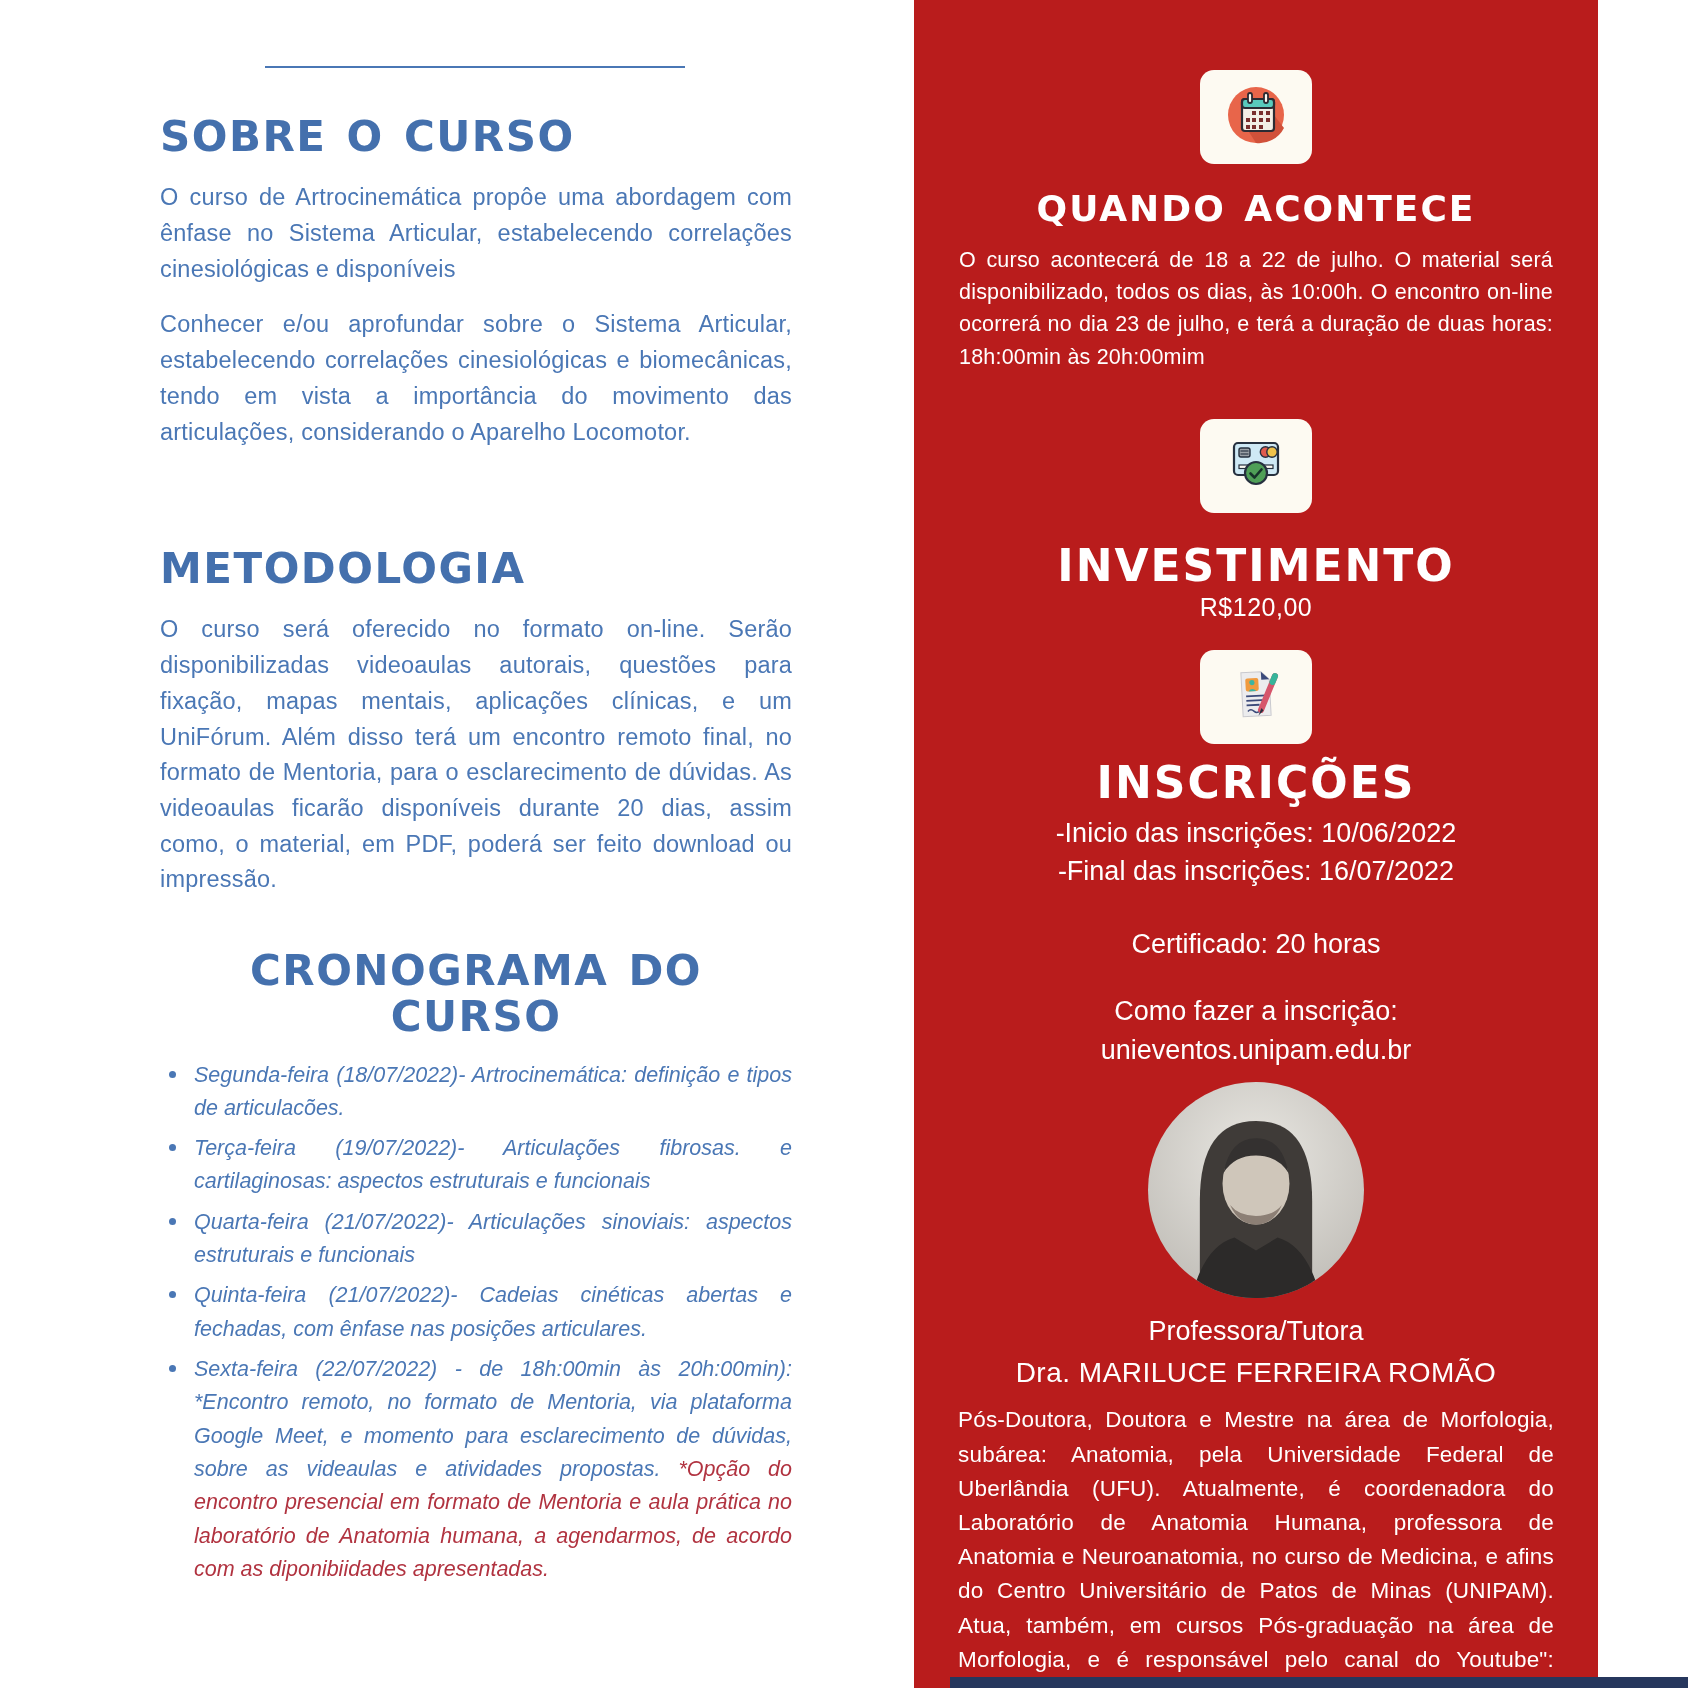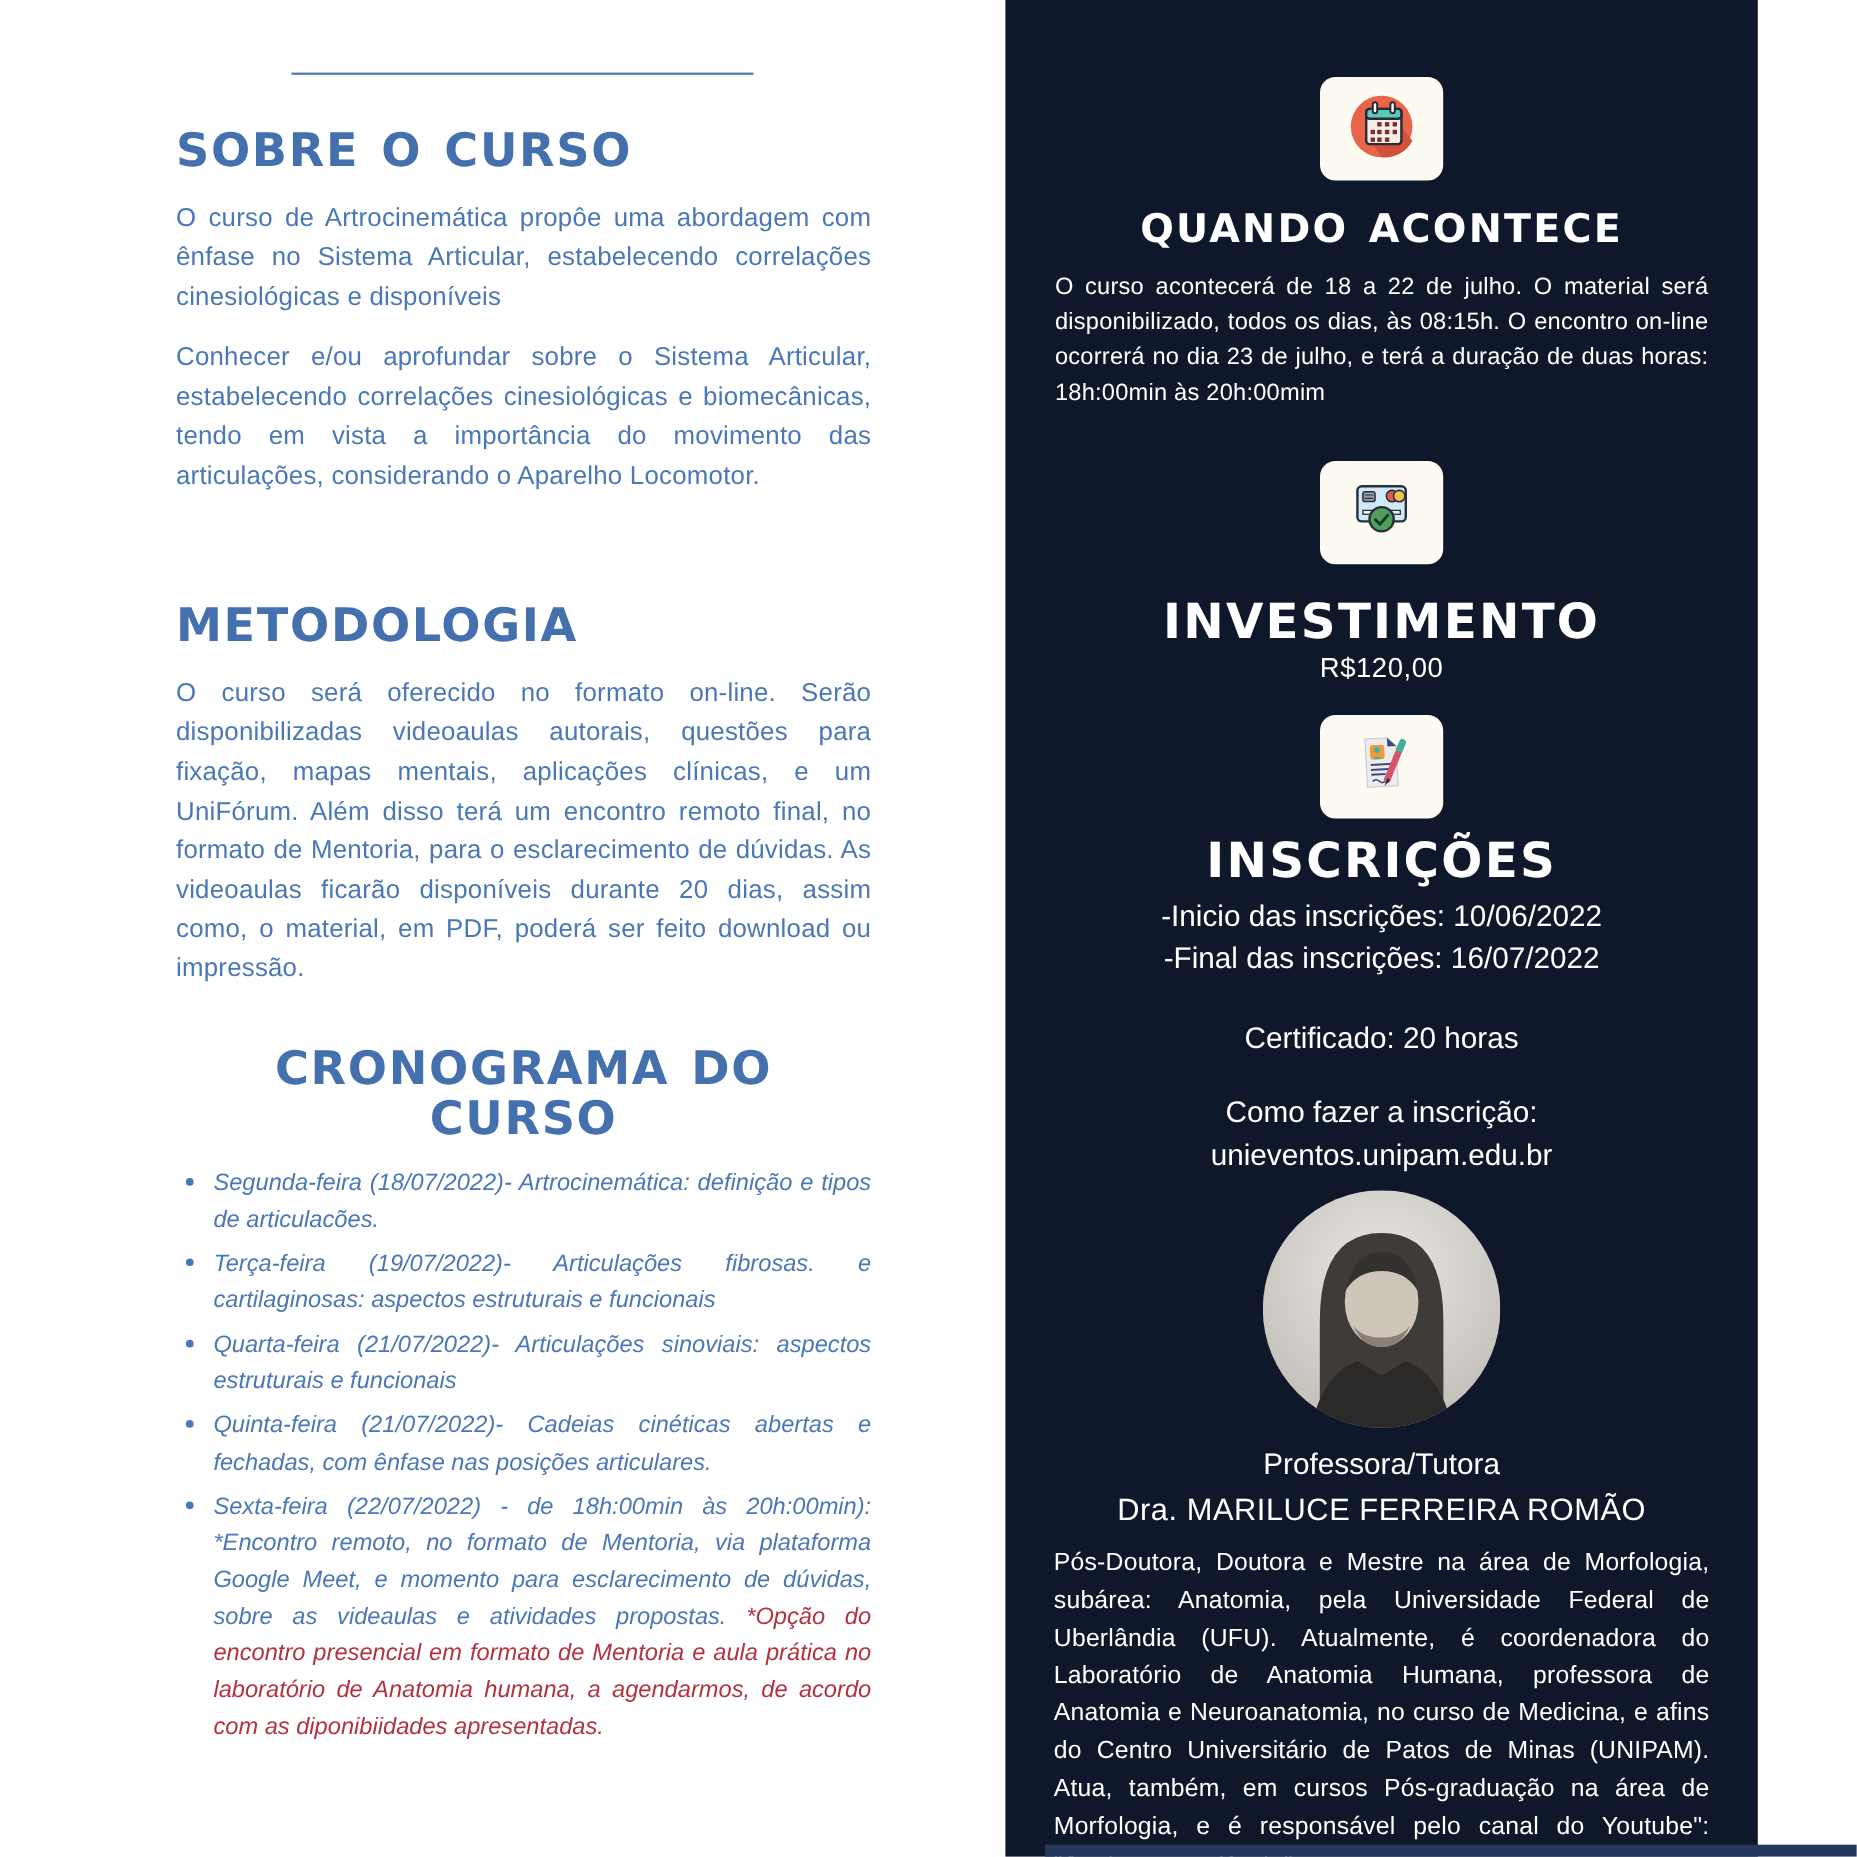--- a/index.html
+++ b/index.html
@@ -46,21 +46,21 @@
     font-style:italic;
   }
   .cron-list li::before{
     content:"";position:absolute;left:9px;top:12px;
     width:7px;height:7px;border-radius:50%;background:#4a77b5;
   }
   .red-note{color:#b13340;}
   
   .right-panel{
     position:absolute;left:914px;top:0;width:684px;height:1688px;
-    background:#0f172a;color:#ffffff;
+    background:#b91c1c;color:#ffffff;
     display:flex;flex-direction:column;align-items:center;
   }
   .icon-card{
     width:112px;height:94px;background:#fdfaf2;border-radius:14px;
     display:flex;align-items:center;justify-content:center;
     flex:0 0 auto;
   }
   .card-calendar{margin-top:70px;}
   .card-payment{margin-top:46px;}
   .card-document{margin-top:28px;}
@@ -145,21 +145,21 @@
             <rect x="47" y="34" width="4" height="4"></rect>
           <rect x="27" y="41" width="4" height="4"></rect>
             <rect x="33" y="41" width="4" height="4"></rect>
             <rect x="40" y="41" width="4" height="4"></rect>
         </g>
       </svg>
     </span>
   </div>
 
   <h2 class="panel-h h-quando">QUANDO ACONTECE</h2>
-  <p class="panel-para">O curso acontecerá de 18 a 22 de julho. O material será disponibilizado, todos os dias, às 08:15h. O encontro on-line ocorrerá no dia 23 de julho, e terá a duração de duas horas: 18h:00min às 20h:00mim</p>
+  <p class="panel-para">O curso acontecerá de 18 a 22 de julho. O material será disponibilizado, todos os dias, às 10:00h. O encontro on-line ocorrerá no dia 23 de julho, e terá a duração de duas horas: 18h:00min às 20h:00mim</p>
 
   <div class="icon-card card-payment">
     <span>
       <svg width="74" height="62" viewBox="0 0 74 62">
         <rect x="15" y="10" width="44" height="32" rx="4" fill="#cfe9f5" stroke="#26303f" stroke-width="2.2"></rect>
         <rect x="20" y="15" width="11" height="9" rx="2" fill="#9aa0a6" stroke="#26303f" stroke-width="1.4"></rect>
         <line x1="21.5" y1="18" x2="29.5" y2="18" stroke="#26303f" stroke-width="1.1"></line>
         <line x1="21.5" y1="21" x2="29.5" y2="21" stroke="#26303f" stroke-width="1.1"></line>
         <circle cx="46.5" cy="19" r="5.2" fill="#e05c4f" stroke="#26303f" stroke-width="1.4"></circle>
         <circle cx="53" cy="19" r="5.2" fill="#f0c24b" stroke="#26303f" stroke-width="1.4"></circle>

